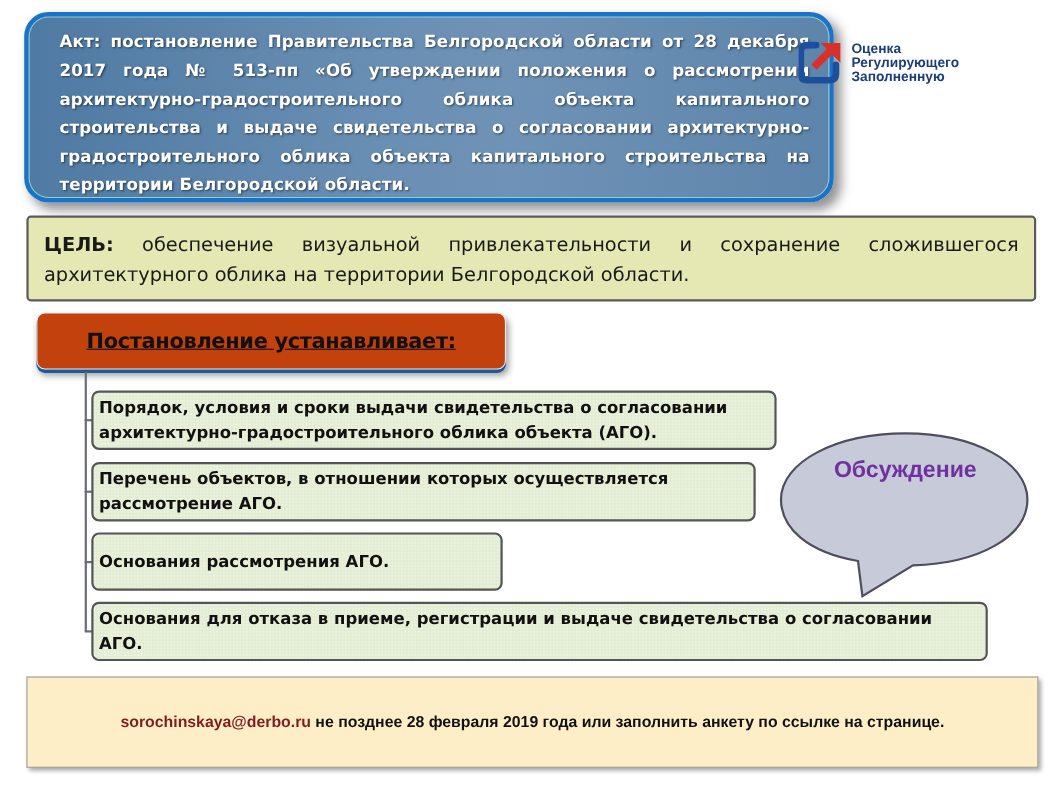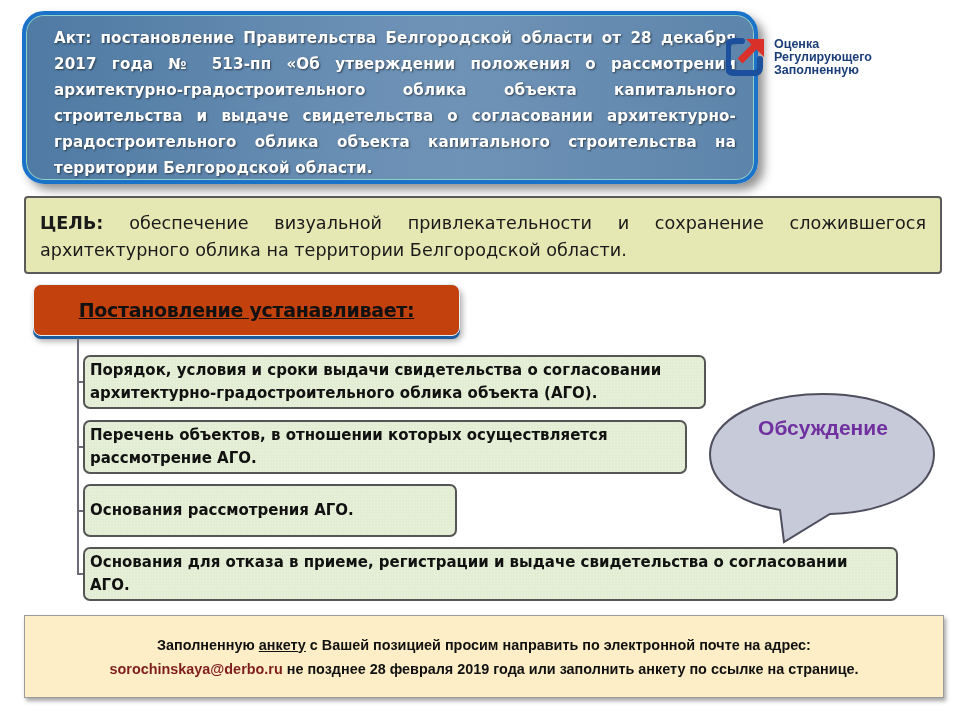--- a/index.html
+++ b/index.html
@@ -137,18 +137,15 @@
   <svg width="250" height="160" viewBox="0 0 250 160">
     <path d="M123 2 C185 2 234 28 234 62 C234 96 190 120 130 122 L84 150 L80 118 C34 110 10 88 10 62 C10 28 60 2 123 2 Z" fill="#c7cad8" stroke="#4e4e5e" stroke-width="2"></path>
   </svg>
   <div class="bubble-text">
     <div class="bubble-title">Обсуждение</div>
   </div>
 </div>
 
 <div class="note">
   <div>
-    <span>Заполненную </span><span class="link">анкету</span><span> с Вашей позицией просим направить по электронной почте на адрес:</span>
-  </div>
-  <div>
     <span class="email">sorochinskaya@derbo.ru</span><span> не позднее 28 февраля 2019 года или заполнить анкету по ссылке на странице.</span>
   </div>
 </div>
 
 </body></html>

